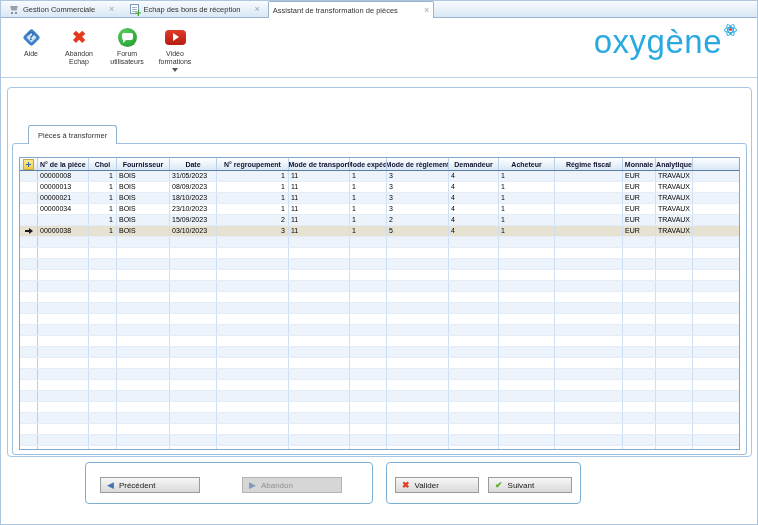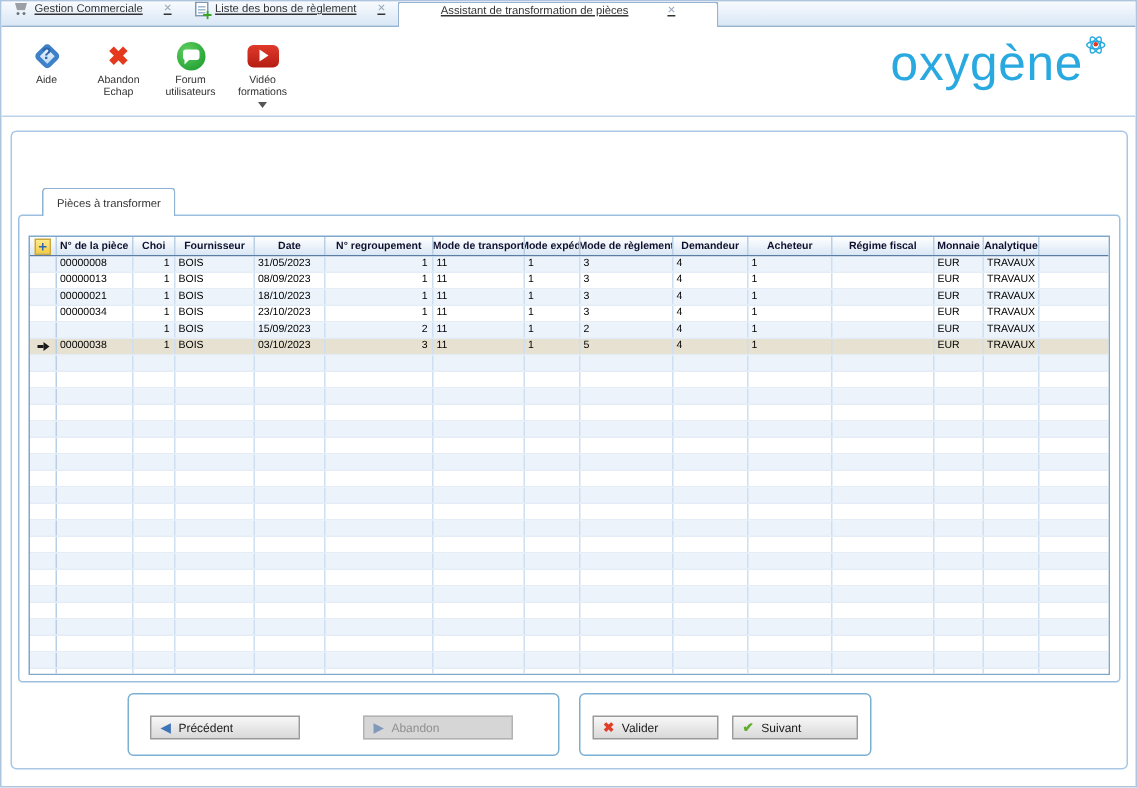--- a/index.html
+++ b/index.html
@@ -13,27 +13,27 @@
   }
 
   
   .tabbar {
     position:absolute; top:0; left:0; right:0; height:17px;
     background: linear-gradient(#f8fbfe, #d9e7f5);
     border-bottom: 1px solid #96b4d2;
     display:flex; align-items:stretch; z-index:5;
   }
   .tab {
-    display:flex; align-items:flex-start; gap:4px;
-    padding:0 8px; font-size:7.5px; color:#333; white-space:nowrap;text-decoration:underline;
+    display:flex; align-items:center; gap:4px;
+    padding:0 8px; font-size:7.5px; color:#333; white-space:nowrap;
   }
   .tab .tclose { color:#9aa7b5; font-size:9px; margin-left:10px; line-height:9px; }
   .tab.active {
     background:#fff; border:1px solid #96b4d2; border-bottom:none;
-    border-radius:2px 2px 0 0; margin-bottom:-1px; padding:0 28px;
+    border-radius:2px 2px 0 0; margin-bottom:-1px; padding:0 4px;
   }
   .tab.active .tclose { margin-left:22px; }
   
   .cart { position:relative; width:10px; height:9px; }
   .cart::before { content:""; position:absolute; left:1px; top:1px; width:8px; height:5px;
     background:#9aa0a6; clip-path:polygon(0 0,100% 0,82% 100%,18% 100%); }
   .cart::after { content:""; position:absolute; left:2px; bottom:0; width:2px; height:2px;
     border-radius:50%; background:#70767c; box-shadow:4px 0 0 #70767c; }
   
   .docadd { position:relative; width:9px; height:10px; background:#fff; border:1px solid #7e9ab8; }
@@ -76,21 +76,21 @@
   .atom { display:inline-block; position:relative; width:13px; height:13px;
     vertical-align:top; margin:-2px 0 0 2px; }
   .atom i { position:absolute; left:0; top:3.5px; width:13px; height:6px;
     border:1px solid #29a9e0; border-radius:50%; }
   .atom i.o2 { transform:rotate(60deg); }
   .atom i.o3 { transform:rotate(120deg); }
   .atom b { position:absolute; left:5px; top:5px; width:3px; height:3px;
     border-radius:50%; background:#e2391c; }
 
   
-  .panel { position:absolute; left:6px; top:86px; width:745px; height:426px;
+  .panel { position:absolute; left:6px; top:86px; width:745px; height:370px;
     border:1px solid #a9c7e4; border-radius:4px; background:#fff; }
   .inner-tab { position:absolute; left:20px; top:37px; height:19px; padding:0 9px;
     background:#fff; border:1px solid #8fb2d2; border-bottom:none; border-radius:3px 3px 0 0;
     font-size:7.5px; color:#333; display:flex; align-items:center; z-index:3; }
   .tcontainer { position:absolute; left:4px; top:55px; width:735px; height:312px;
     border:1px solid #9dc0e0; border-radius:3px; background:#fff; z-index:2; }
   .grid { position:absolute; left:6px; top:13px; width:721px; height:293px;
     border:1px solid #7fa8cc; background:#fff; overflow:hidden; font-size:7px; }
 
   .hrow { display:flex; height:13px; background:linear-gradient(#ffffff,#d9e7f5);
@@ -144,21 +144,21 @@
 <body>
 
 <div class="tabbar">
   <div class="tab">
     <span class="cart"></span>
     <span>Gestion Commerciale</span>
     <span class="tclose">×</span>
   </div>
   <div class="tab">
     <span class="docadd"></span>
-    <span>Liste des bons de règlement</span>
+    <span>Echap des bons de réception</span>
     <span class="tclose">×</span>
   </div>
   <div class="tab active">
     <span>Assistant de transformation de pièces</span>
     <span class="tclose">×</span>
   </div>
 </div>
 
 <div class="toolbar">
   <div class="tool">

